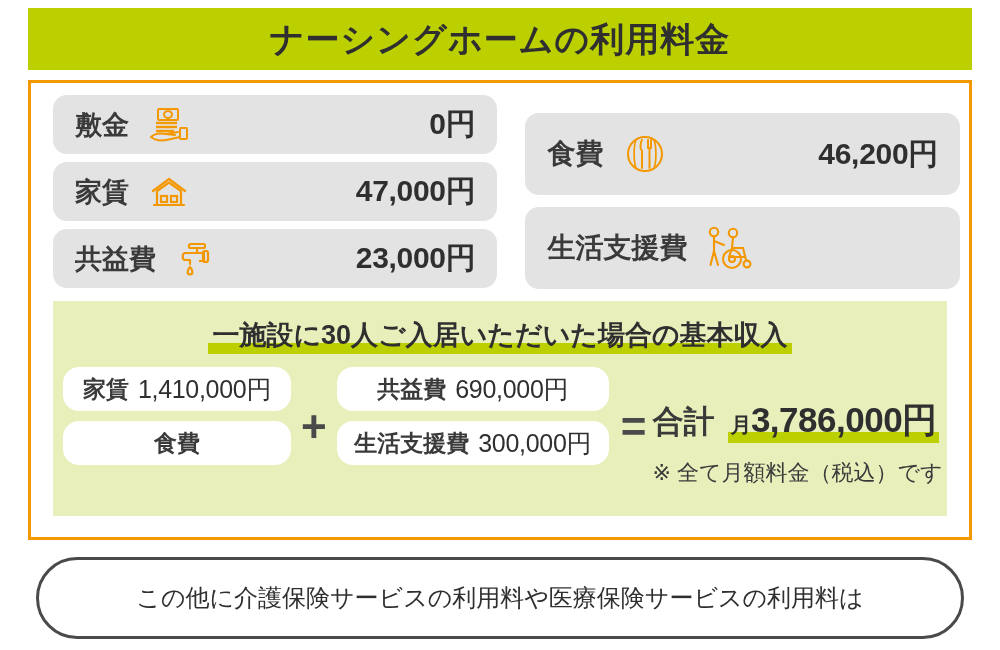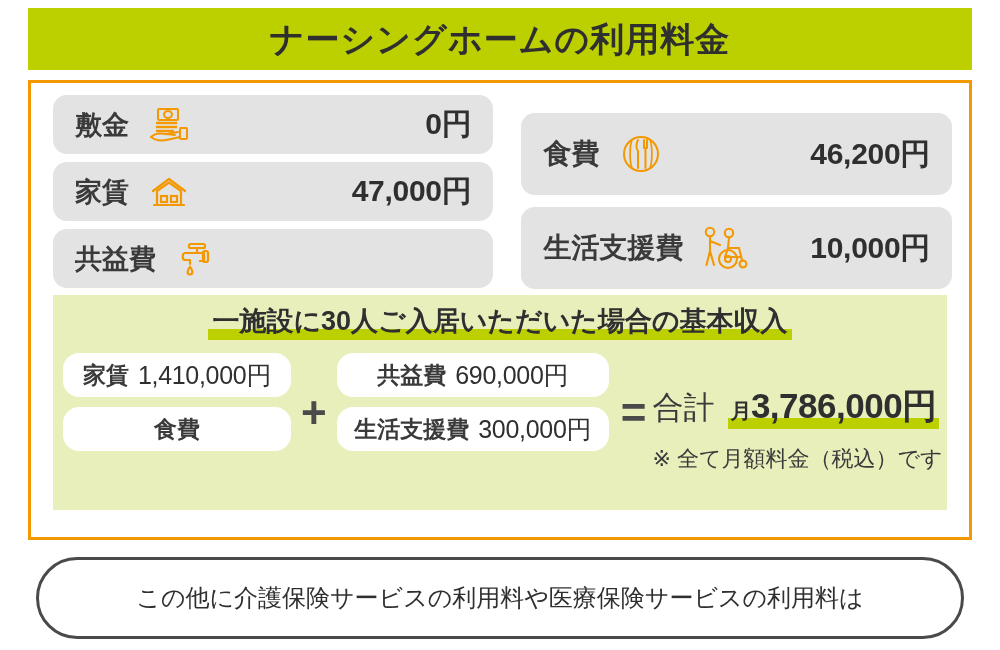--- a/index.html
+++ b/index.html
@@ -54,21 +54,21 @@
   }
 
   
   .fee-columns {
     position: absolute;
     left: 0;
     top: 0;
     width: 100%;
     height: 212px;
     display: flex;
-    padding: 12px 17px 0 22px;
+    padding: 12px 9px 0 22px;
     box-sizing: border-box;
     gap: 28px;
   }
   .fee-col {
     display: flex;
     flex-direction: column;
     justify-content: flex-start;
   }
   .fee-col.left { width: 452px; gap: 8px; }
   .fee-col.right { width: 442px; gap: 12px; padding-top: 18px; }
@@ -105,26 +105,26 @@
     font-weight: bold;
     color: #2f2f2f;
     white-space: nowrap;
     letter-spacing: -0.3px;
   }
 
   
   .summary {
     position: absolute;
     left: 22px;
-    top: 212px;
+    top: 218px;
     width: 894px;
     height: 215px;
     background: #e8efbb;
     box-sizing: border-box;
-    padding: 4px 0 0 0;
+    padding: 12px 0 0 0;
   }
   .summary-heading-wrap {
     text-align: center;
     height: 48px;
     position: relative;
   }
   .summary-heading {
     display: inline-block;
     position: relative;
     font-size: 27px;
@@ -202,21 +202,21 @@
     align-self: center;
     margin-top: -2px;
   }
   .total-line {
     display: flex;
     align-items: baseline;
     white-space: nowrap;
   }
   .total-label {
     font-size: 31px;
-    font-weight: normal;
+    font-weight: bold;
     color: #3a3a3a;
     margin-right: 14px;
   }
   .total-amount-wrap {
     position: relative;
     display: inline-block;
     padding: 0 2px;
     margin-top: 32px;
   }
   .total-amount-wrap .hl {
@@ -325,20 +325,21 @@
             <svg width="44" height="38" viewBox="0 0 44 38" fill="none" stroke="#f39800" stroke-width="2.2">
               <rect x="15" y="4" width="16" height="4" rx="1.6"></rect>
               <line x1="23" y1="8" x2="23" y2="13"></line>
               <path d="M11 13 L30 13 L30 21 L25 21" stroke-linejoin="round"></path>
               <path d="M11 13 C8 13 8 20 11 20 L16 20" stroke-linejoin="round"></path>
               <rect x="29" y="11" width="5" height="11" rx="2"></rect>
               <path d="M16 20 L16 24" stroke-linecap="round"></path>
               <path d="M16 27 C12.8 30.5 12.8 34.5 16 34.5 C19.2 34.5 19.2 30.5 16 27 Z" fill="none"></path>
             </svg>
           </span>
+          <span class="fee-amount">23,000円</span>
         </div>
       </div>
 
       <div class="fee-col right">
 
         <div class="fee-row">
           <span class="fee-label">食費</span>
           <span class="fee-icon">
             <svg width="48" height="48" viewBox="0 0 48 48" fill="none" stroke="#f39800" stroke-width="2">
               <circle cx="24" cy="24" r="17"></circle>
@@ -360,21 +361,20 @@
               <path d="M9 16 L19 20" stroke-linecap="round"></path>
               <circle cx="28" cy="8" r="4.2"></circle>
               <path d="M28 12.5 L27 23 L38 23" stroke-linecap="round" stroke-linejoin="round"></path>
               <path d="M27 23 L24 32 L40 32" stroke-linejoin="round"></path>
               <circle cx="27" cy="34" r="9"></circle>
               <circle cx="27" cy="34" r="3"></circle>
               <circle cx="42" cy="39" r="3.4"></circle>
               <path d="M38 23 L41 35" stroke-linecap="round"></path>
             </svg>
           </span>
-          <span class="fee-amount">10,000円</span>
         </div>
       </div>
     </div>
 
     <div class="summary">
 
       <div class="summary-heading-wrap">
         <span class="summary-heading">
           <span class="hl"></span>
           <span class="txt">一施設に30人ご入居いただいた場合の基本収入</span>

